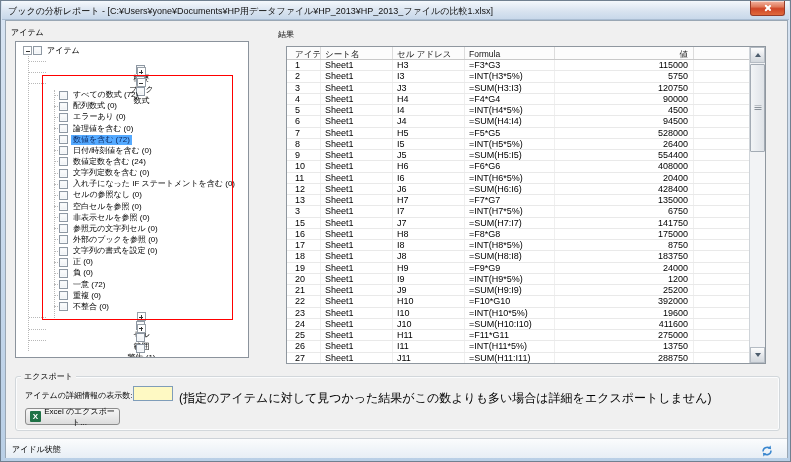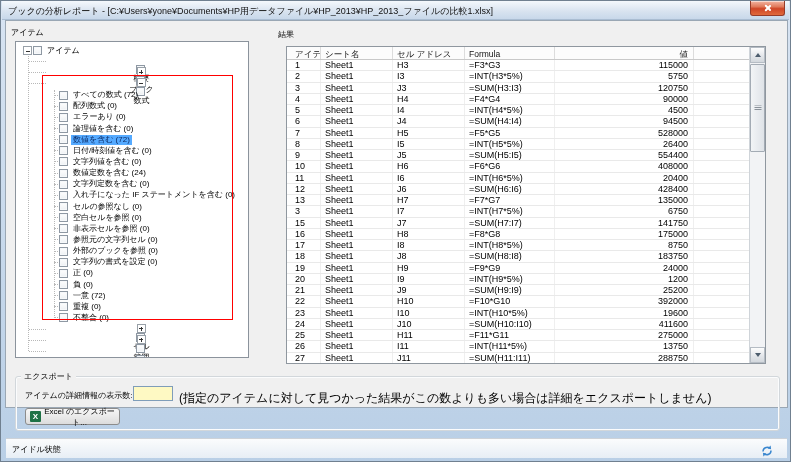--- a/index.html
+++ b/index.html
@@ -21,21 +21,21 @@
     background:linear-gradient(#f3b5a2,#e07b5c 40%,#cf4526 55%,#e06a3c);
     box-shadow:inset 0 1px 0 rgba(255,255,255,.5); cursor:default; }
   .close-x { position:absolute; left:50%; top:50%; width:8px; height:8px;
     transform:translate(-50%,-50%); }
   .close-x::before,.close-x::after { content:""; position:absolute; left:3.5px; top:0;
     width:1.6px; height:8px; background:#fff; border-radius:1px; }
   .close-x::before { transform:rotate(45deg); }
   .close-x::after  { transform:rotate(-45deg); }
 
   
-  .client { position:absolute; left:4px; top:19px; width:783px; height:388px;
+  .client { position:absolute; left:4px; top:19px; width:783px; height:438px;
     background:#f0f0f0; border:1px solid #9aa7b4; }
 
   .panel-label { position:absolute; font-size:8px; color:#000; white-space:nowrap; }
   .items-label { left:5px; top:6px; }
   .results-label { left:272px; top:8px; }
 
   
   .tree-box { position:absolute; left:9px; top:20px; width:234px; height:317px;
     background:#fff; border:1px solid #8b939c; overflow:hidden; }
   .tree-rows { position:absolute; left:0; top:3px; right:0; }
@@ -185,24 +185,20 @@
           <div class="tree-row lvl2">
             <div class="cb"></div>
             <div class="tlabel sel" style="background: rgb(85, 170, 255);">数値を含む (72)</div>
           </div>
           <div class="tree-row lvl2">
             <div class="cb"></div>
             <div class="tlabel">日付/時刻値を含む (0)</div>
           </div>
           <div class="tree-row lvl2">
             <div class="cb"></div>
-            <div class="tlabel">文字列値を含む (0)</div>
-          </div>
-          <div class="tree-row lvl2">
-            <div class="cb"></div>
             <div class="tlabel">数値定数を含む (24)</div>
           </div>
           <div class="tree-row lvl2">
             <div class="cb"></div>
             <div class="tlabel">文字列定数を含む (0)</div>
           </div>
           <div class="tree-row lvl2">
             <div class="cb"></div>
             <div class="tlabel">入れ子になった IF ステートメントを含む (0)</div>
           </div>

